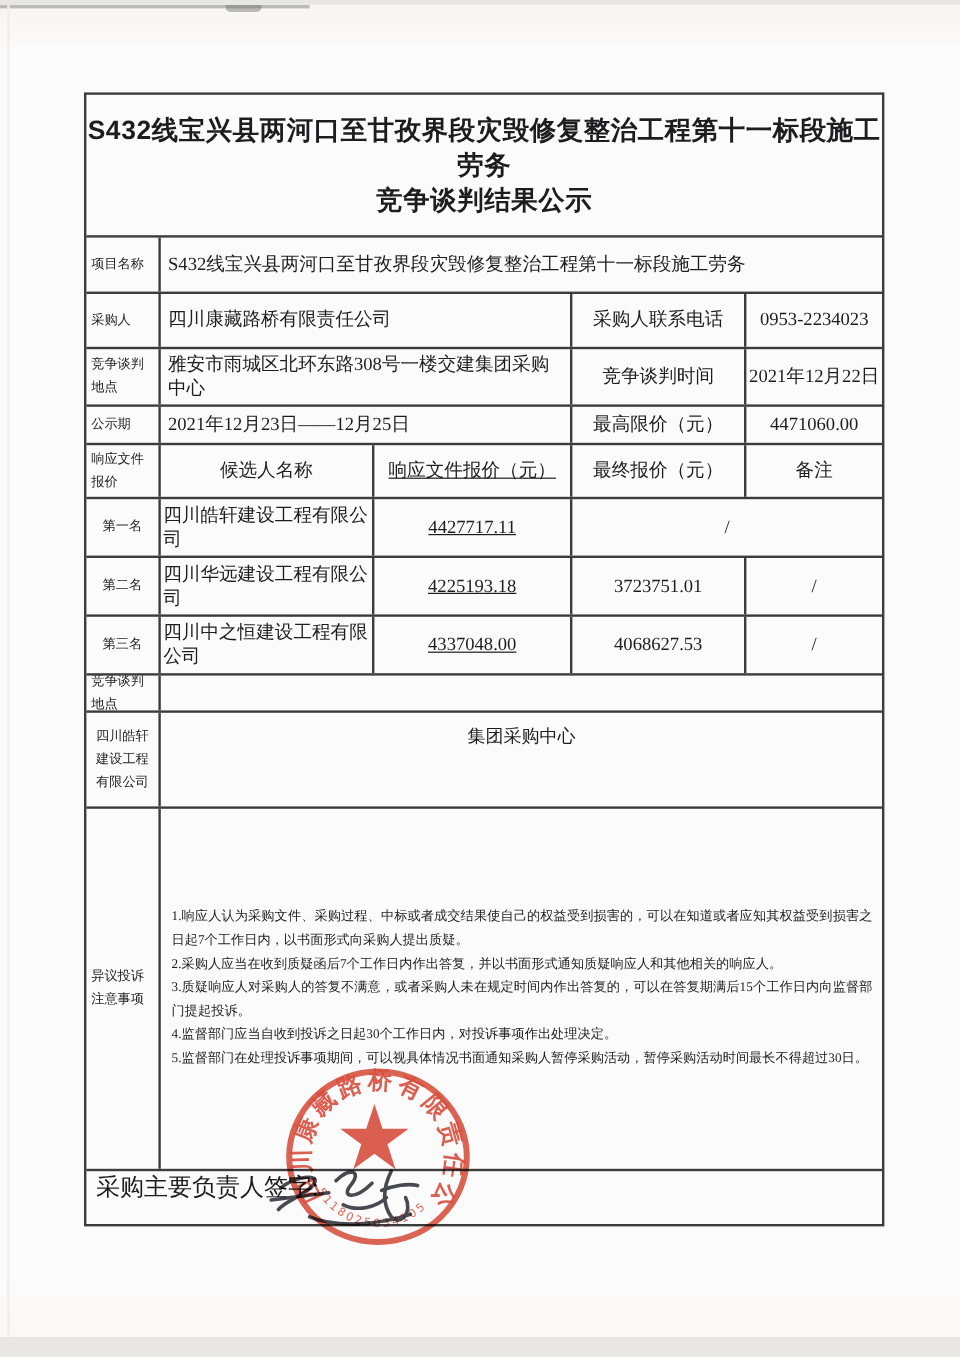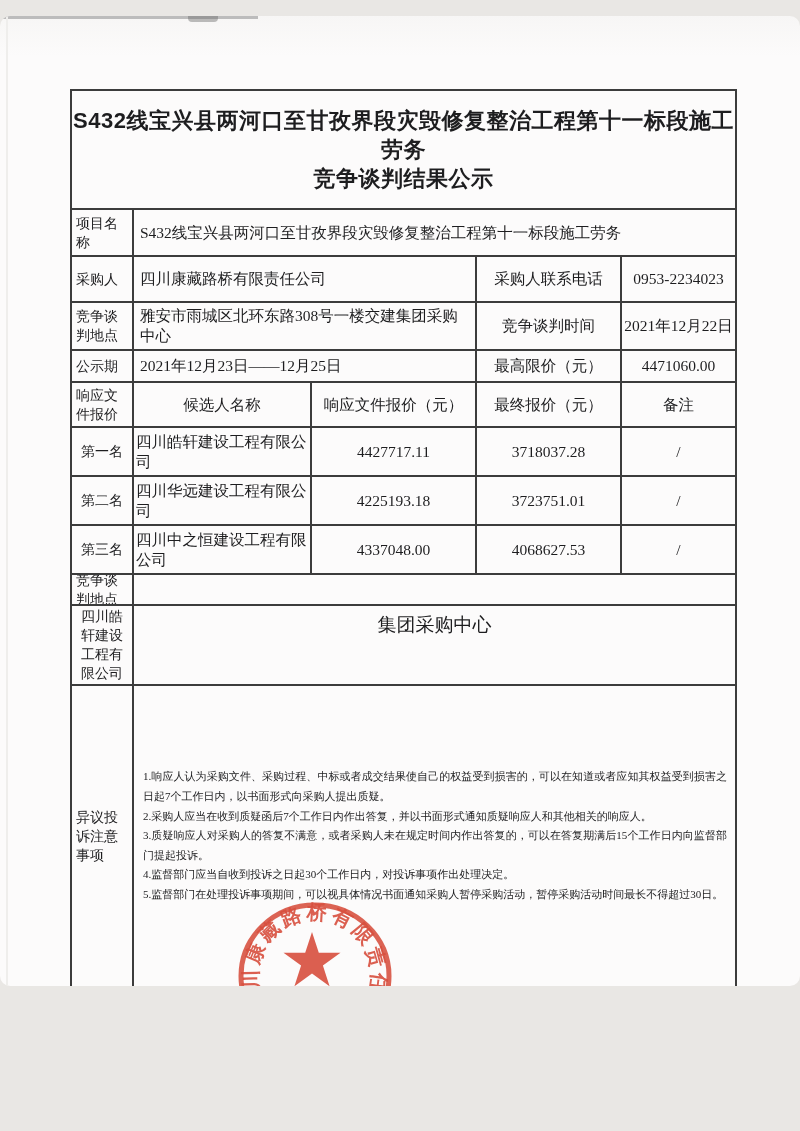--- a/index.html
+++ b/index.html
@@ -1,55 +1,54 @@
 <!DOCTYPE html>
 <html><head>
 <meta charset="utf-8">
 <style>
   html,body{margin:0;padding:0;background:#e9e7e4;}
   .page{
-    position:relative;width:800px;height:970px;margin:16px auto;
+    position:relative;width:800px;height:1110px;margin:4px auto;
     background:#fbfafa;
     background-image:linear-gradient(180deg,#f7f6f5 0,#fcfbfb 40px,#fcfbfb 1060px,#f8f7f6 1131px);
     overflow:hidden;
     font-family:"Liberation Serif","DejaVu Serif",serif;
     color:#1d1d1f;
-    border-radius:10px;
   }
   
   .scan-edge-top{position:absolute;left:0;top:0;width:258px;height:3px;background:#8d8d8d;opacity:.55;}
   .scan-smudge{position:absolute;left:188px;top:0;width:30px;height:6px;background:#6f6f6f;opacity:.45;border-radius:0 0 4px 4px;}
   .scan-streak{position:absolute;left:6px;top:0;width:2px;height:1131px;background:#efeeec;}
 
   .sheet{
     position:absolute;left:70px;top:73px;width:667px;height:945px;
     box-sizing:border-box;border:2px solid #3c3c3c;background:transparent;
   }
   .row{display:flex;box-sizing:border-box;border-top:2px solid #3c3c3c;}
   .row.first{border-top:none;}
   .cell{box-sizing:border-box;border-right:2px solid #3c3c3c;overflow:hidden;}
   .cell:last-child{border-right:none;}
-  .lbl{width:62px;padding:1px 4px;display:flex;align-items:center;font-size:14px;line-height:19px;}
+  .lbl{width:62px;padding:1px 4px;display:flex;align-items:center;font-size:11px;line-height:19px;}
   .lbl.center{justify-content:center;text-align:center;}
   .val{display:flex;align-items:center;padding:1px 6px;font-size:15.5px;line-height:20px;}
   .mid{justify-content:center;text-align:left;padding:1px 2px;}
   .flex1{flex:1;}
   .w343{width:343px;}
   .w178{width:178px;}
-  .w165{width:165px;}
+  .w165{width:165px;text-decoration:underline;}
   .w145{width:145px;}
 
   .title-row{height:117px;flex-direction:column;align-items:center;justify-content:center;}
   .title-line{font-family:"Liberation Sans","DejaVu Sans",sans-serif;font-weight:bold;font-size:22px;line-height:29px;letter-spacing:.5px;text-align:center;}
 
   .h47{height:47px}.h46{height:46px}.h48{height:48px}.h32{height:32px}
   .h45{height:45px}.h49{height:49px}.h31{height:31px}.h80{height:80px}.h302{height:302px}
 
   .sup-stack{display:flex;flex-direction:column;}
-  .sub{box-sizing:border-box;height:38px;display:flex;align-items:center;justify-content:center;font-size:19px;}
+  .sub{box-sizing:border-box;height:38px;display:flex;align-items:center;justify-content:center;font-size:15px;}
   .sub + .sub{border-top:2px solid #3c3c3c;}
 
   .notice-cell{display:flex;align-items:center;padding:0 8px 0 9px;}
   .notice-text{font-size:11px;line-height:19.6px;text-align:justify;}
   .notice-text p{margin:0;}
 
   .sign-row{padding-left:8px;align-items:center;display:flex;font-size:20px;}
 
   .stamp{position:absolute;left:228px;top:878px;mix-blend-mode:multiply;opacity:.9;}
   .signature{position:absolute;left:222px;top:966px;mix-blend-mode:multiply;}
@@ -101,21 +100,20 @@
       <div class="cell val mid w178">候选人名称</div>
       <div class="cell val mid w165">响应文件报价（元）</div>
       <div class="cell val mid w145">最终报价（元）</div>
       <div class="cell val mid flex1">备注</div>
     </div>
 
     <div class="row h49">
       <div class="cell lbl center">第一名</div>
       <div class="cell val mid w178">四川皓轩建设工程有限公司</div>
       <div class="cell val mid w165">4427717.11</div>
-      <div class="cell val mid w145">3718037.28</div>
       <div class="cell val mid flex1">/</div>
     </div>
 
     <div class="row h49">
       <div class="cell lbl center">第二名</div>
       <div class="cell val mid w178">四川华远建设工程有限公司</div>
       <div class="cell val mid w165">4225193.18</div>
       <div class="cell val mid w145">3723751.01</div>
       <div class="cell val mid flex1">/</div>
     </div>

